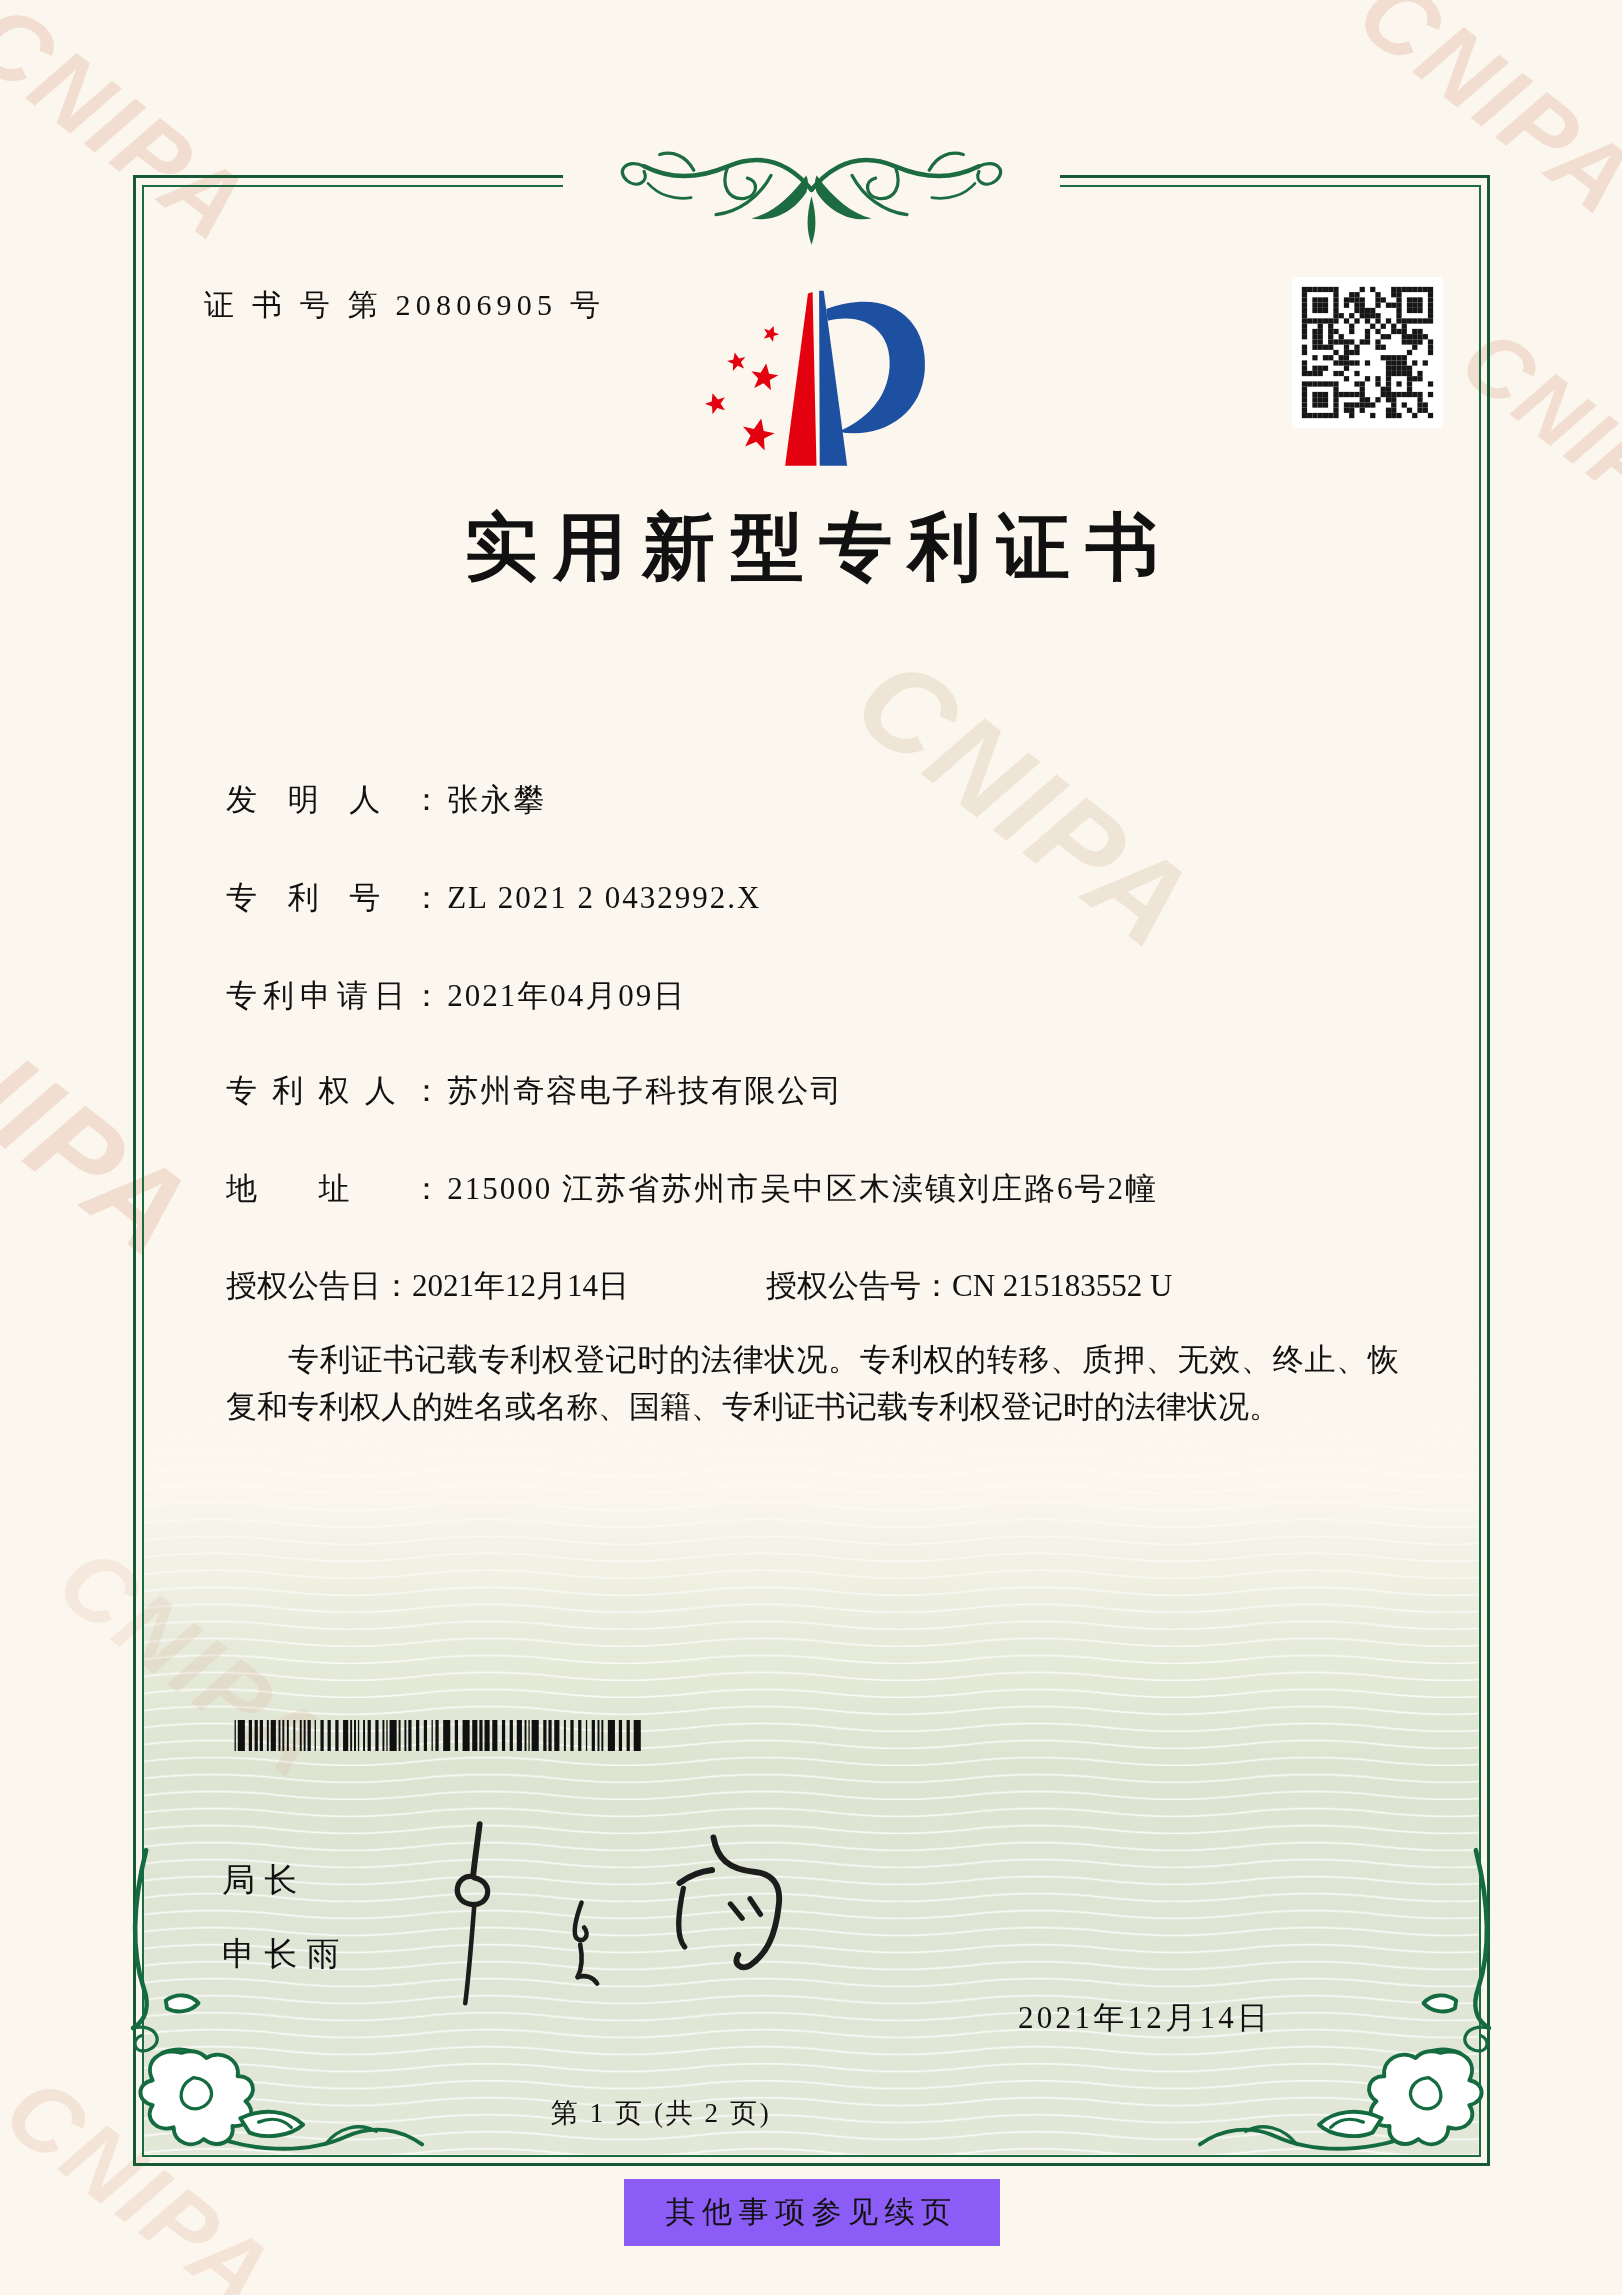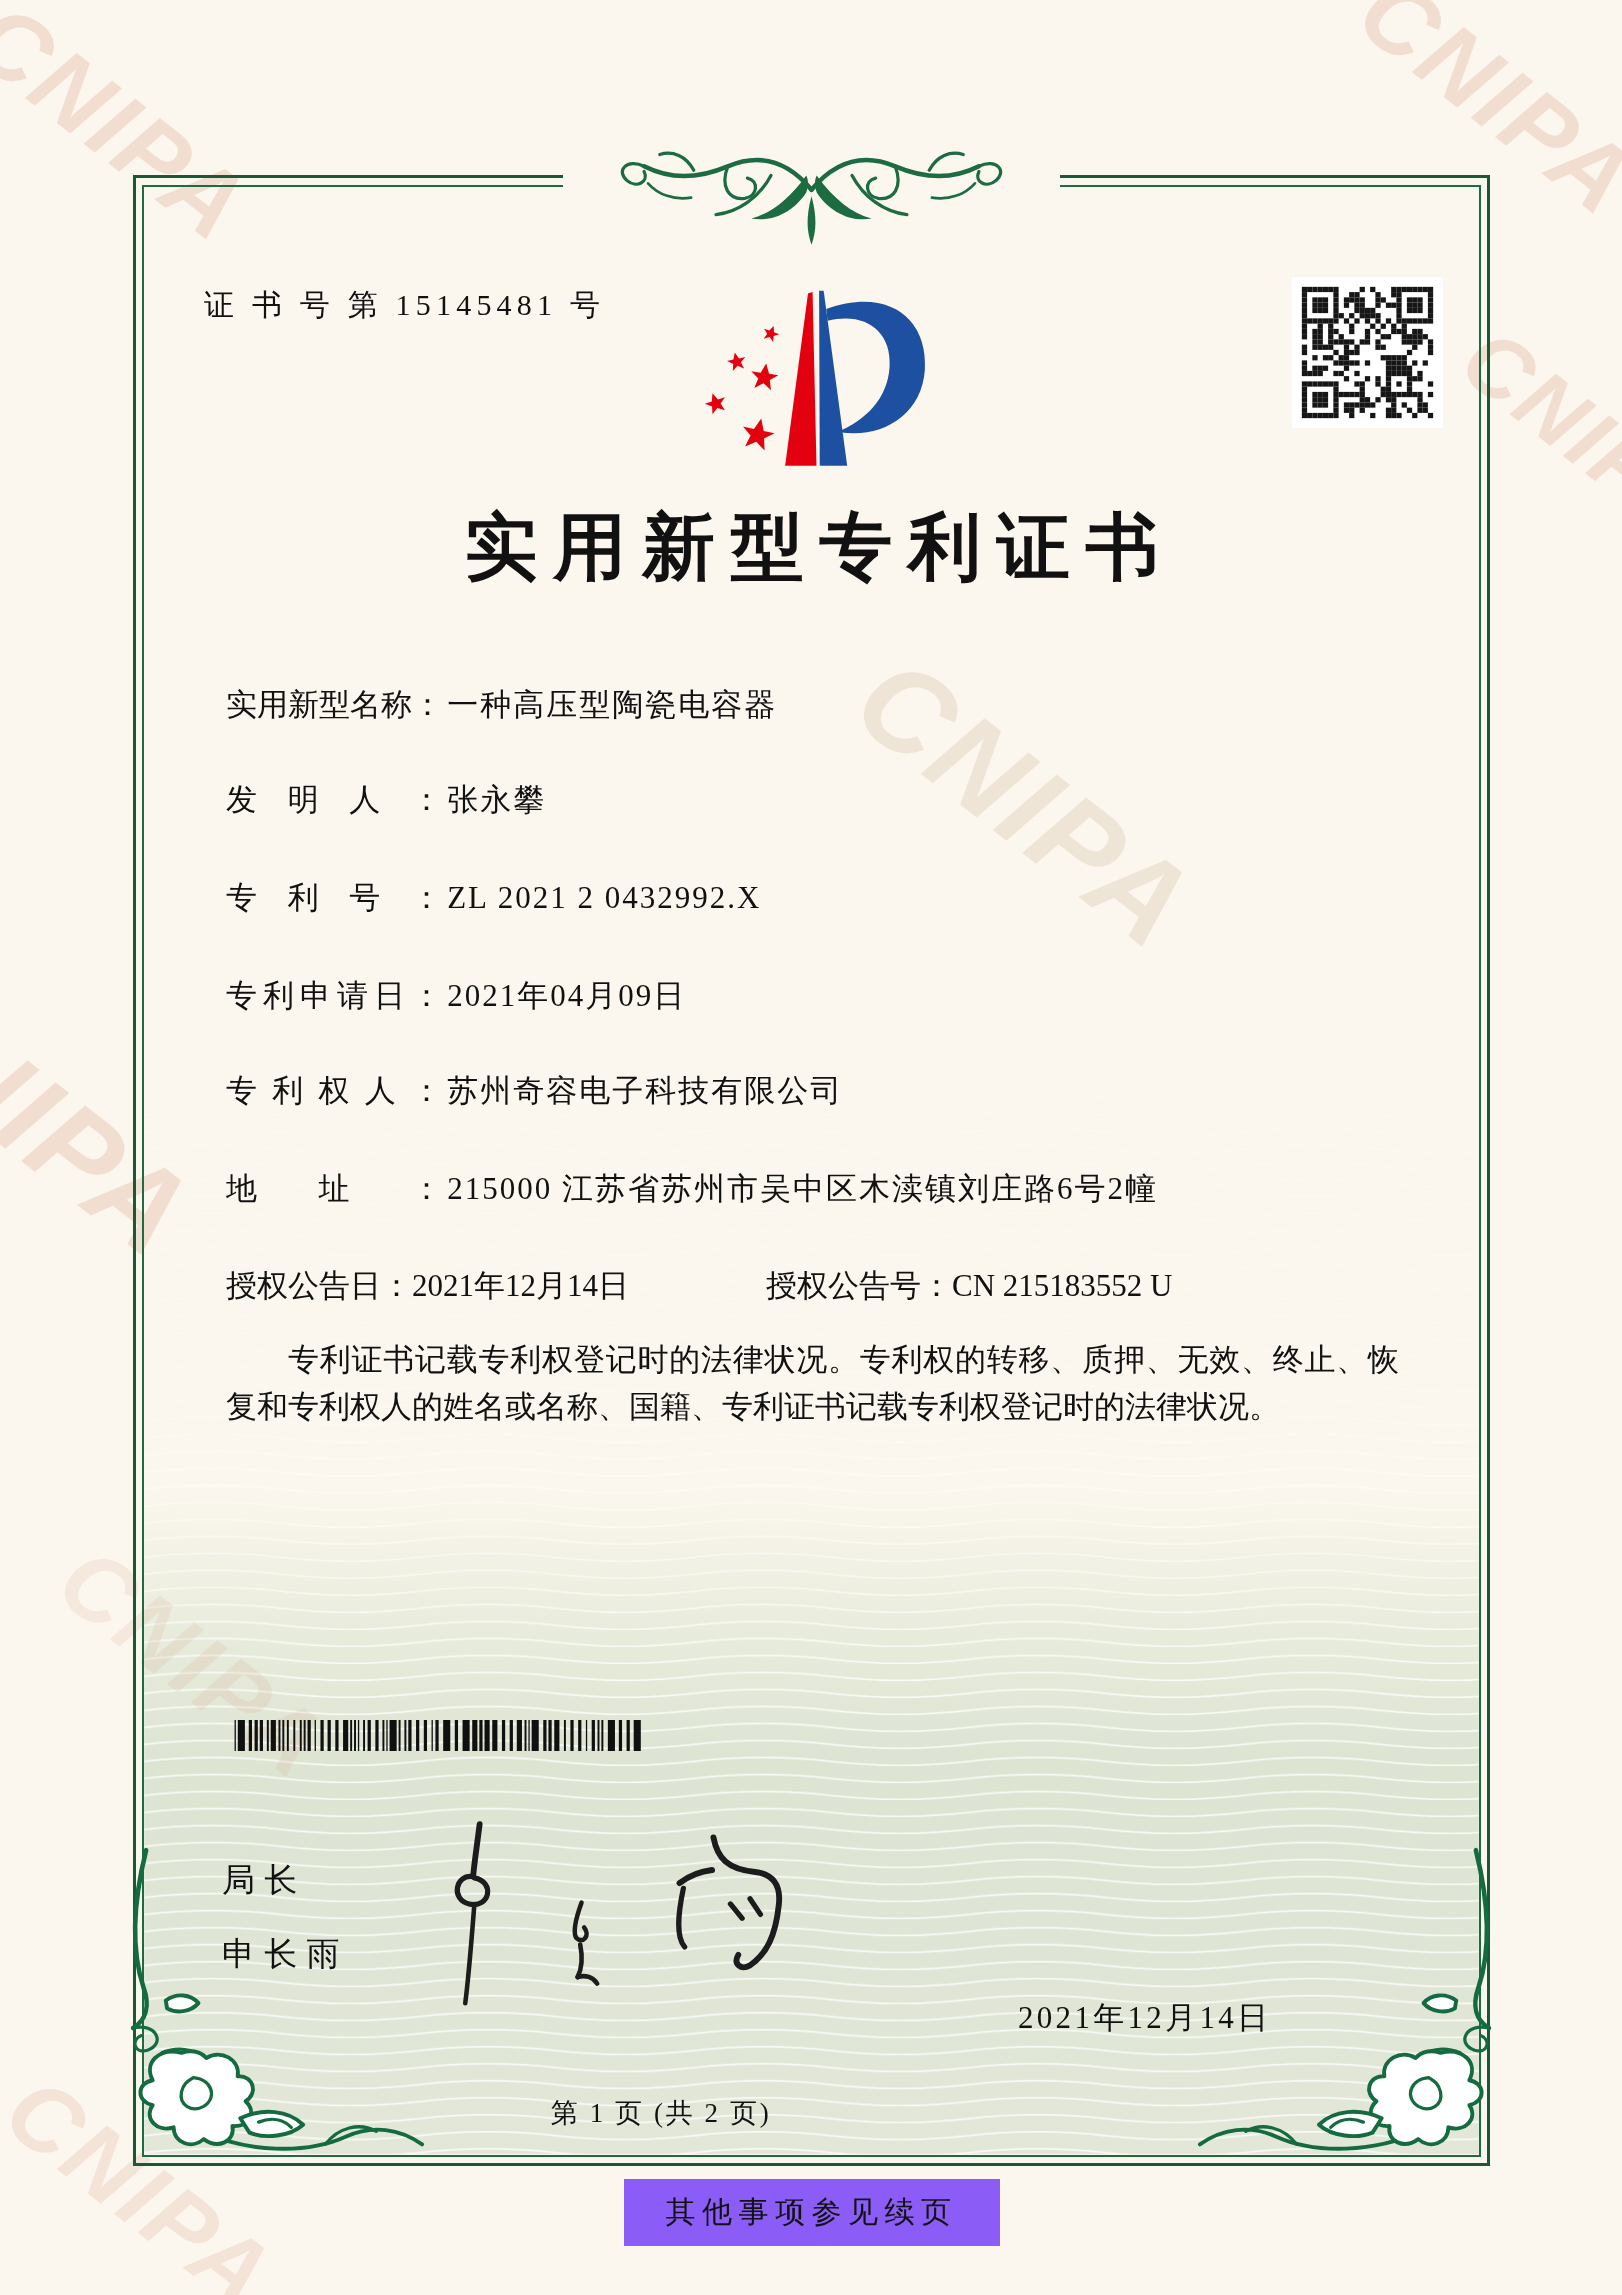--- a/index.html
+++ b/index.html
@@ -137,21 +137,21 @@
       <path d="M120,330 C86,322 62,344 76,372 C52,376 50,404 76,410 C62,430 82,452 108,444 C108,468 136,478 154,462 C176,478 202,466 198,442 C224,444 236,420 218,404 C238,392 230,364 206,366 C210,340 180,324 158,338 C148,326 132,326 120,330 Z"></path>
       <path d="M210,430 C244,414 284,418 306,440 C286,458 248,462 224,452 Z"></path>
       <path d="M96,250 C112,238 134,240 146,254 C134,268 112,270 98,262 Z"></path>
     </g>
     <g fill="none" stroke="#156b40" stroke-width="5" stroke-linecap="round">
       <path d="M138,368 C166,370 176,398 154,412 C136,422 116,410 120,390 C123,376 132,372 138,368"></path>
       <path d="M238,436 C258,428 276,432 288,444"></path>
     </g>
   </svg>
 
-  <div id="cert-no" class="content">证 书 号 第 15145481 号</div>
+  <div id="cert-no" class="content">证 书 号 第 20806905 号</div>
 
   <svg id="logo" class="content" width="308" height="222" viewBox="0 0 470 340">
     <defs>
       <path id="star" d="M0,-10 L2.94,-3.09 L9.51,-3.09 L4.05,1.18 L5.88,8.09 L0,4 L-5.88,8.09 L-4.05,1.18 L-9.51,-3.09 L-2.94,-3.09 Z"></path>
     </defs>
     <g fill="#e3000f">
       <use href="#star" transform="translate(227,130) scale(1.3) rotate(20)"></use>
       <use href="#star" transform="translate(175,173) scale(1.5) rotate(-12)"></use>
       <use href="#star" transform="translate(217,197) scale(2.2) rotate(8)"></use>
       <use href="#star" transform="translate(143,237) scale(1.7) rotate(-18)"></use>
@@ -472,23 +472,20 @@
       <rect x="119" y="207" width="8" height="8" fill="#161616"></rect>
       <rect x="143" y="207" width="8" height="8" fill="#161616"></rect>
       <rect x="151" y="207" width="8" height="8" fill="#161616"></rect>
       <rect x="159" y="207" width="8" height="8" fill="#161616"></rect>
       <rect x="183" y="207" width="8" height="8" fill="#161616"></rect>
       <rect x="207" y="207" width="8" height="8" fill="#161616"></rect>
     </svg>
 
   <div id="title" class="content">实用新型专利证书</div>
 
-  <div class="content frow" style="top:684px;">
-    <span class="flabel">实用新型名称：</span><span class="fvalue">一种高压型陶瓷电容器</span>
-  </div>
   <div class="content frow" style="top:779px;">
     <span class="flabel">发明人：</span><span class="fvalue">张永攀</span>
   </div>
   <div class="content frow" style="top:877px;">
     <span class="flabel">专利号：</span><span class="fvalue">ZL 2021 2 0432992.X</span>
   </div>
   <div class="content frow" style="top:975px;">
     <span class="flabel">专利申请日：</span><span class="fvalue">2021年04月09日</span>
   </div>
   <div class="content frow" style="top:1070px;">

